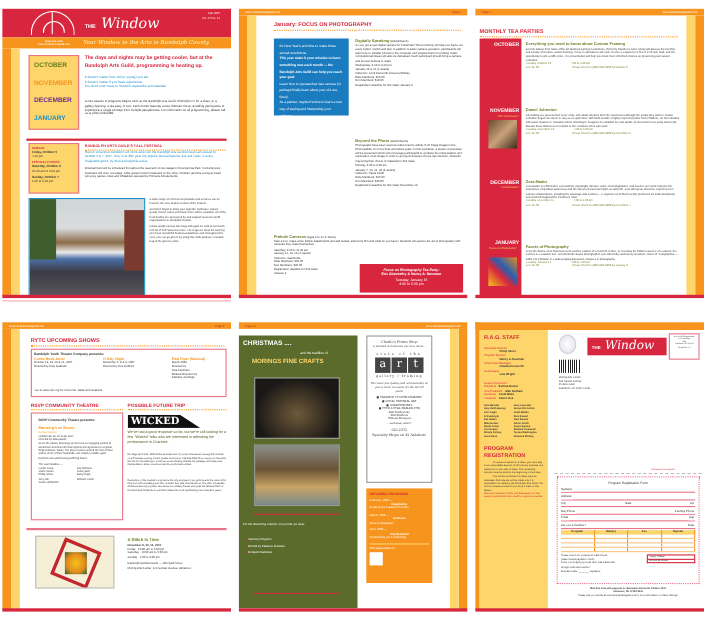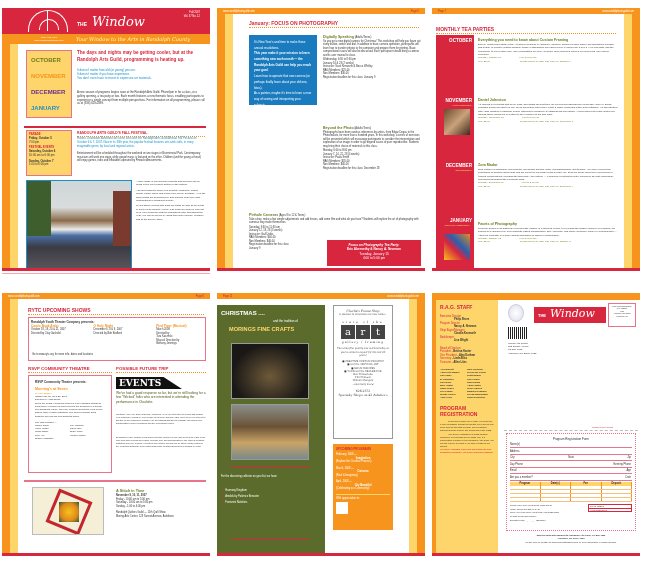--- a/index.html
+++ b/index.html
@@ -289,21 +289,21 @@
         <span>Nancy Bell</span>
       <span>Phillip Shore</span>
         <span>Betsy Pugh</span>
       <span>Jerry Hill</span>
         <span>Michael Carter</span>
       <span>Susan Hoffstetter</span>
         <span></span>
     </div>
   </div>
   <div class="t h-red hline" style="left:114px;top:79px;width:90px;font-size:4.4px">POSSIBLE FUTURE TRIP</div>
-  <div class="t" style="left:114px;top:90px;width:66px;height:12px;background:#111;color:#fff;font-family:'DejaVu Serif',serif;font-weight:bold;font-size:9px;padding-left:3px;line-height:12px;clip-path:polygon(0 0,72% 0,100% 100%,0 100%)">EVENTS</div>
+  <div class="t" style="left:114px;top:90px;width:66px;height:12px;background:#111;color:#fff;font-family:'DejaVu Serif',serif;font-weight:bold;font-size:9px;padding-left:3px;line-height:12px;clip-path:polygon(0 0,72% 0,100% 100%,0 100%)">WICKED</div>
   <div class="t" style="left:114px;top:104px;width:90px;font-size:3.3px;color:#4a5a1a">We've had a good response so far, but we're still looking for a few "Wicked" folks who are interested in attending the performance in Charlotte.</div>
   <div class="t" style="left:114px;top:126px;width:90px;font-size:2.2px">On stage April 9-20, 2008 at Ovens Auditorium. If you are interested in seeing this musical on a Thursday evening in April, please let us know. Call 629-0399 (if we need your interest in this trip for the planning to continue) we are thinking that the trip package will include bus transportation, dinner downtown and the performance ticket.</div>
   <div class="t" style="left:114px;top:149px;width:90px;font-size:2.2px">Description of the musical: Long before Dorothy dropped in, two girls meet in the Land of Oz. One born with emerald-green skin, is smart, fiery and misunderstood. The other is beautiful, ambitious and very popular. How these two unlikely friends end up as the Wicked Witch of the West and Glinda the Good Witch makes the most spellbinding new musical in years.</div>
   <div class="t" style="left:22px;top:193px;width:182px;height:2px;background:#e9738a"></div>
   <div class="t" style="left:30px;top:200px;width:72px;height:48px;background:#f5efd8;border:1px solid #bbb;overflow:hidden">
     <div style="position:absolute;left:18px;top:6px;width:36px;height:36px;border:3px solid #c1272d;transform:rotate(22.5deg)"></div>
     <div style="position:absolute;left:26px;top:14px;width:20px;height:20px;background:radial-gradient(#f6c319,#e08a1e 60%,#2b5a2b)"></div>
   </div>
   <div class="t" style="left:114px;top:202px;width:90px;font-size:2.6px">
     <div class="h-green" style="font-size:3.8px">A Stitch in Time</div>

